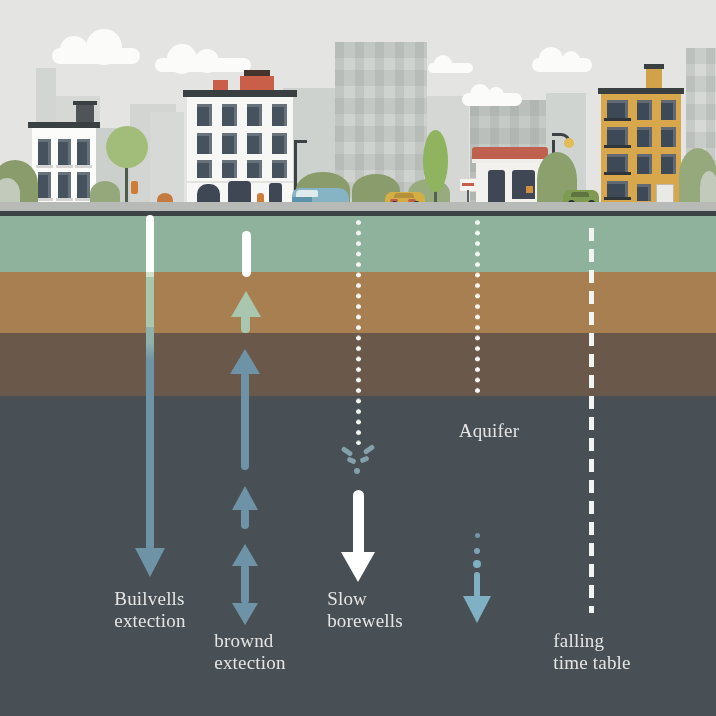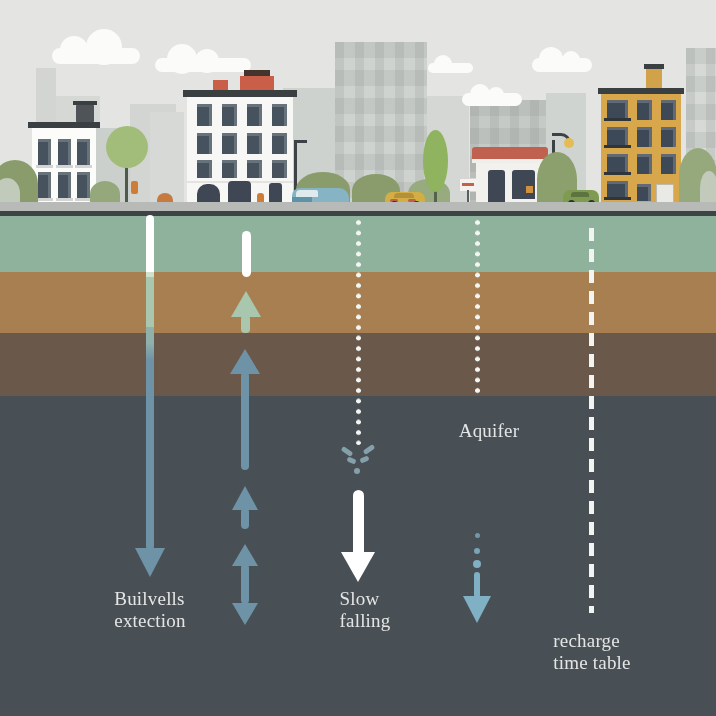--- a/index.html
+++ b/index.html
@@ -239,25 +239,29 @@
   <div class="abs" style="left:473px;top:560px;width:8px;height:8px;border-radius:50%;background:#7fb0c4;"></div>
   <div class="abs shaft" style="left:474px;top:572px;width:6px;height:26px;background:#7fb0c4;"></div>
   <div class="abs tri" style="left:463px;top:596px;border-left:14px solid transparent;border-right:14px solid transparent;border-top:27px solid #7fb0c4;"></div>
 
   <div class="abs dashline" style="left:589px;top:228px;height:385px;"></div>
 
   <div class="abs label" style="left:150px;top:588px;">
     <span>Builvells</span>
     <span>extection</span>
   </div>
+  <div class="abs label" style="left:250px;top:630px;">
+    <span>brownd</span>
+    <span>extection</span>
+  </div>
   <div class="abs label" style="left:365px;top:588px;">
     <span>Slow</span>
-    <span>falling</span>
+    <span>borewells</span>
   </div>
   <div class="abs label" style="left:489px;top:420px;">
     <span>Aquifer</span>
   </div>
   <div class="abs label" style="left:592px;top:630px;">
-    <span>recharge</span>
+    <span>falling</span>
     <span>time table</span>
   </div>
 
 </div>
 
 </body></html>

